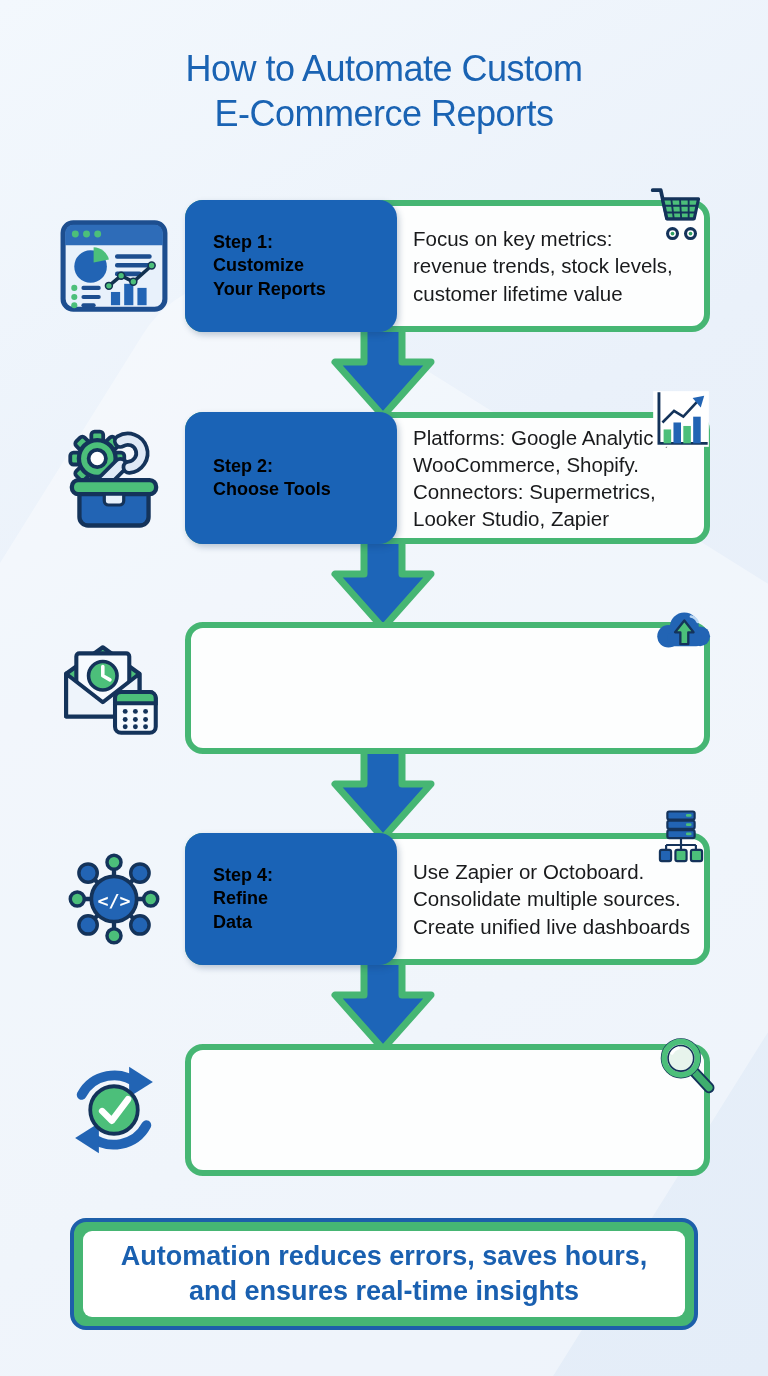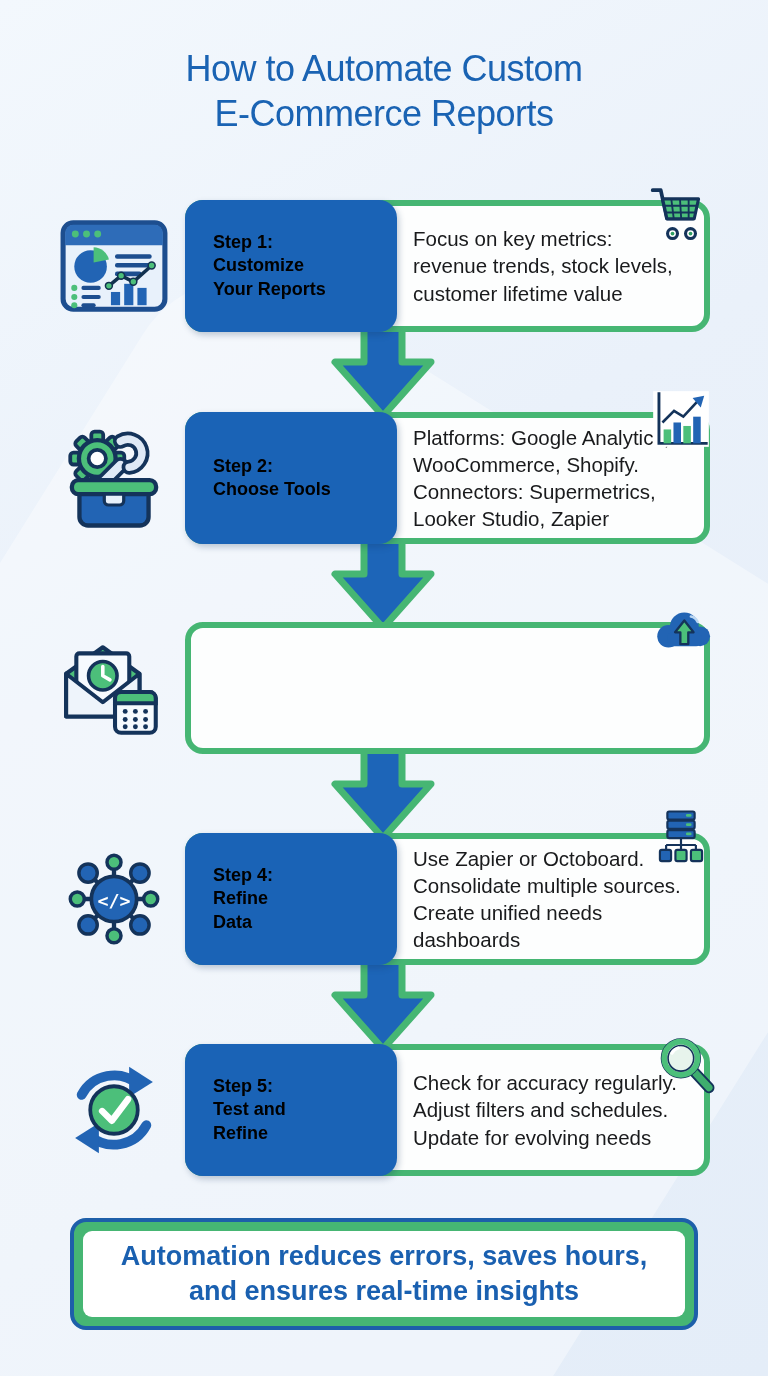--- a/index.html
+++ b/index.html
@@ -267,21 +267,21 @@
       </svg>
     </div>
     <div class="panel">
       <div class="bluebox">
         <div class="step-label">Step 4:
 Refine
 Data</div>
       </div>
       <div class="desc">Use Zapier or Octoboard.
 Consolidate multiple sources.
-Create unified needs dashboards</div>
+Create unified live dashboards</div>
       <div class="corner-icon ci-4">
         <svg viewBox="0 0 100 100">
           <rect x="28" y="4" width="44" height="13" rx="3" fill="#2264b4" stroke="#14335a" stroke-width="3.5"></rect>
           <rect x="58" y="8" width="9" height="4.5" rx="2" fill="#4cbf7a"></rect>
           <rect x="28" y="19" width="44" height="13" rx="3" fill="#2264b4" stroke="#14335a" stroke-width="3.5"></rect>
           <rect x="58" y="23" width="9" height="4.5" rx="2" fill="#4cbf7a"></rect>
           <rect x="28" y="34" width="44" height="13" rx="3" fill="#2264b4" stroke="#14335a" stroke-width="3.5"></rect>
           <rect x="58" y="38" width="9" height="4.5" rx="2" fill="#4cbf7a"></rect>
           <path d="M50 47 V58 M26 58 H74 M26 58 V66 M50 58 V66 M74 58 V66" fill="none" stroke="#14335a" stroke-width="3.5"></path>
           <rect x="16" y="66" width="18" height="18" rx="3" fill="#2264b4" stroke="#14335a" stroke-width="3.5"></rect>
@@ -300,28 +300,20 @@
       <svg viewBox="0 0 100 100">
         <path d="M20 36 A34 34 0 0 1 72 26" fill="none" stroke="#2264b4" stroke-width="9" stroke-linecap="round"></path>
         <polygon points="64,10 86,24 64,38" fill="#2264b4"></polygon>
         <path d="M80 64 A34 34 0 0 1 28 74" fill="none" stroke="#2264b4" stroke-width="9" stroke-linecap="round"></path>
         <polygon points="36,62 14,76 36,90" fill="#2264b4"></polygon>
         <circle cx="50" cy="50" r="22" fill="#4cbf7a" stroke="#14335a" stroke-width="3.5"></circle>
         <path d="M39 51 L48 60 L63 40" fill="none" stroke="#ffffff" stroke-width="6" stroke-linecap="round" stroke-linejoin="round"></path>
       </svg>
     </div>
     <div class="panel">
-      <div class="bluebox">
-        <div class="step-label">Step 5:
-Test and
-Refine</div>
-      </div>
-      <div class="desc">Check for accuracy regularly.
-Adjust filters and schedules.
-Update for evolving needs</div>
       <div class="corner-icon ci-5">
         <svg viewBox="0 0 100 100">
           <line x1="60" y1="56" x2="86" y2="84" stroke="#14335a" stroke-width="17" stroke-linecap="round"></line>
           <line x1="60" y1="56" x2="86" y2="84" stroke="#3fae6e" stroke-width="11" stroke-linecap="round"></line>
           <circle cx="42" cy="38" r="30" fill="#e7f4ec" stroke="#14335a" stroke-width="3"></circle>
           <circle cx="42" cy="38" r="26" fill="none" stroke="#4cbf7a" stroke-width="9"></circle>
           <circle cx="42" cy="38" r="20" fill="none" stroke="#14335a" stroke-width="2.5"></circle>
           <path d="M28 30 a16 16 0 0 1 10 -8" fill="none" stroke="#ffffff" stroke-width="5" stroke-linecap="round"></path>
         </svg>
       </div>

